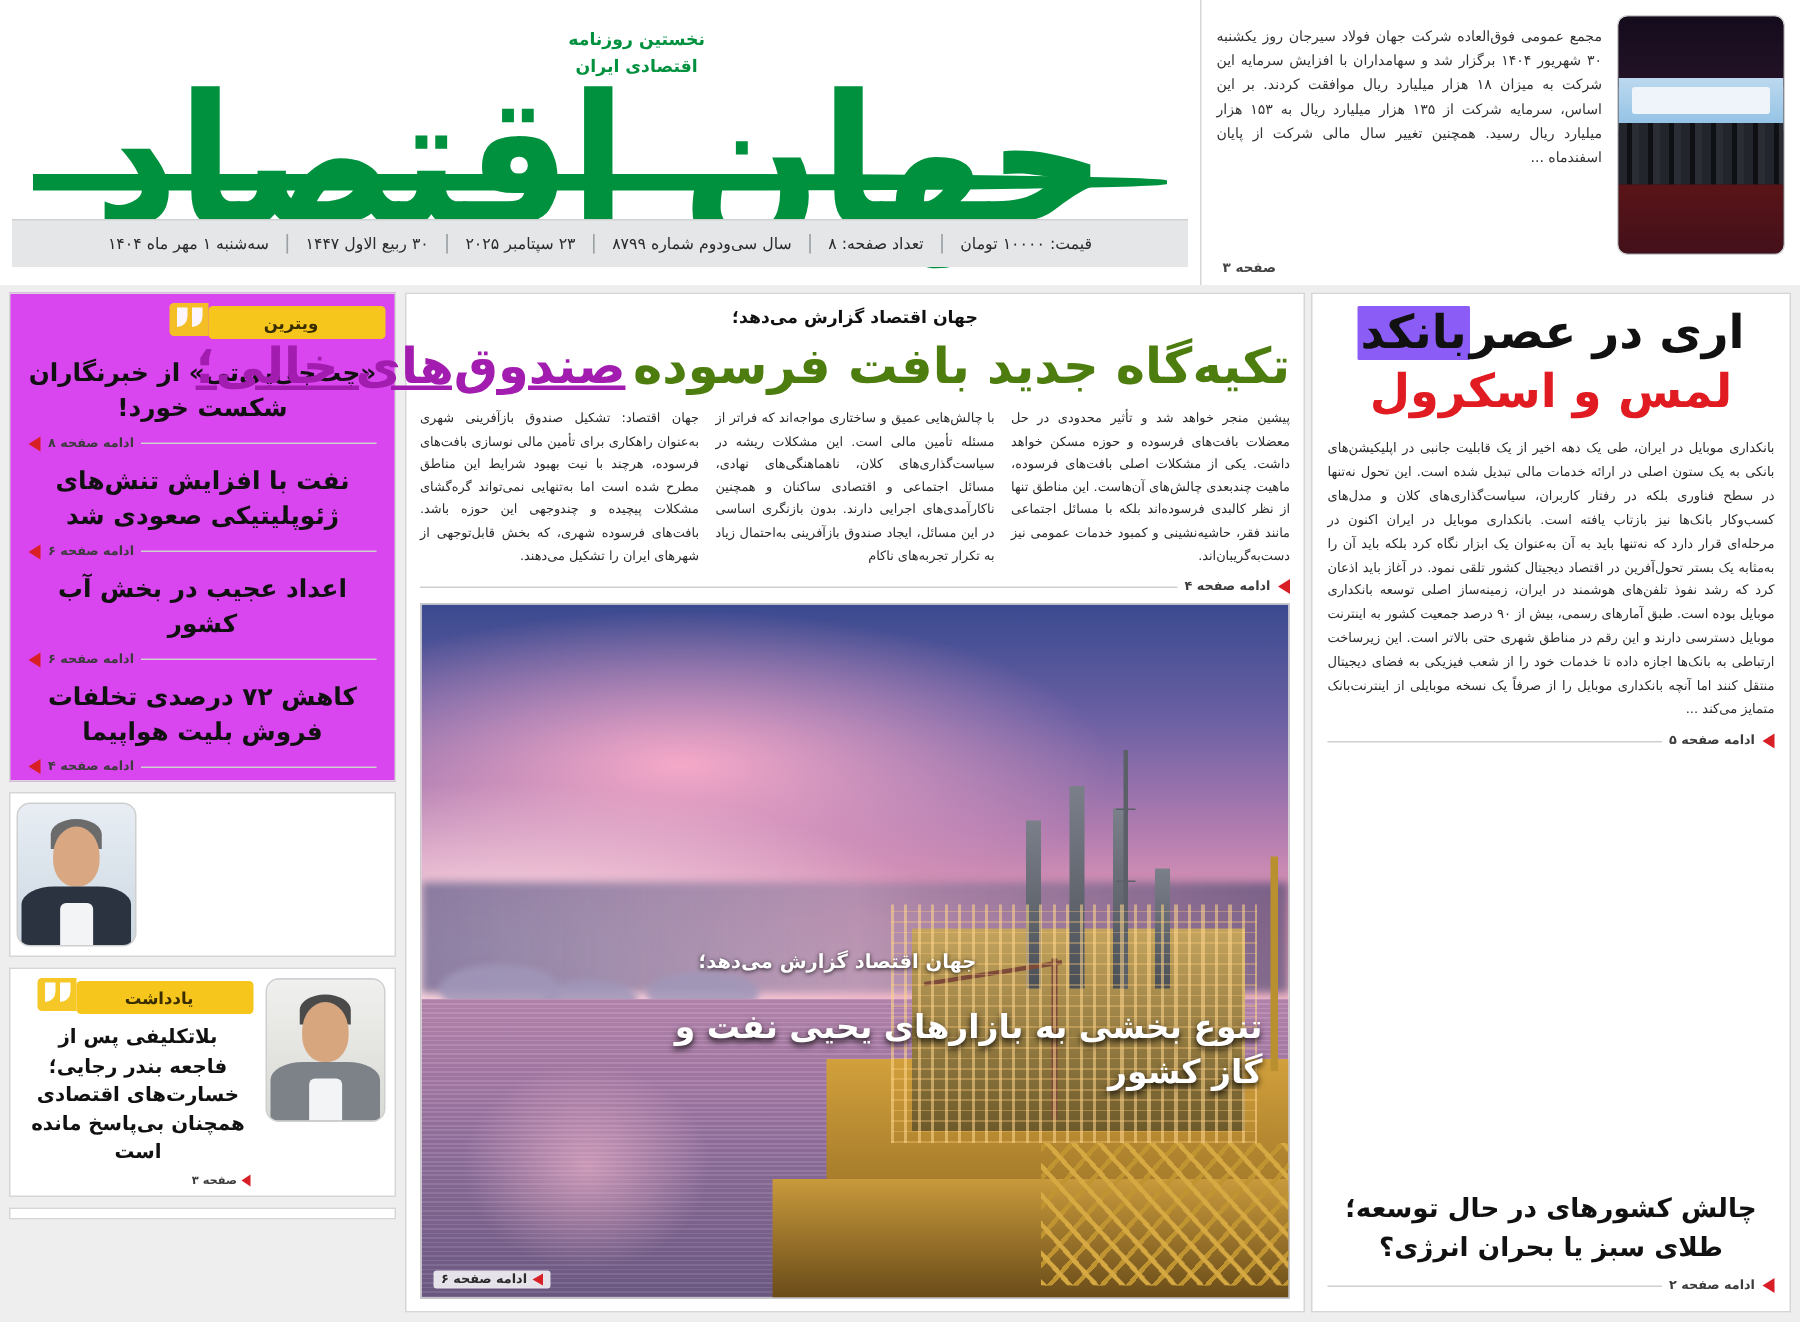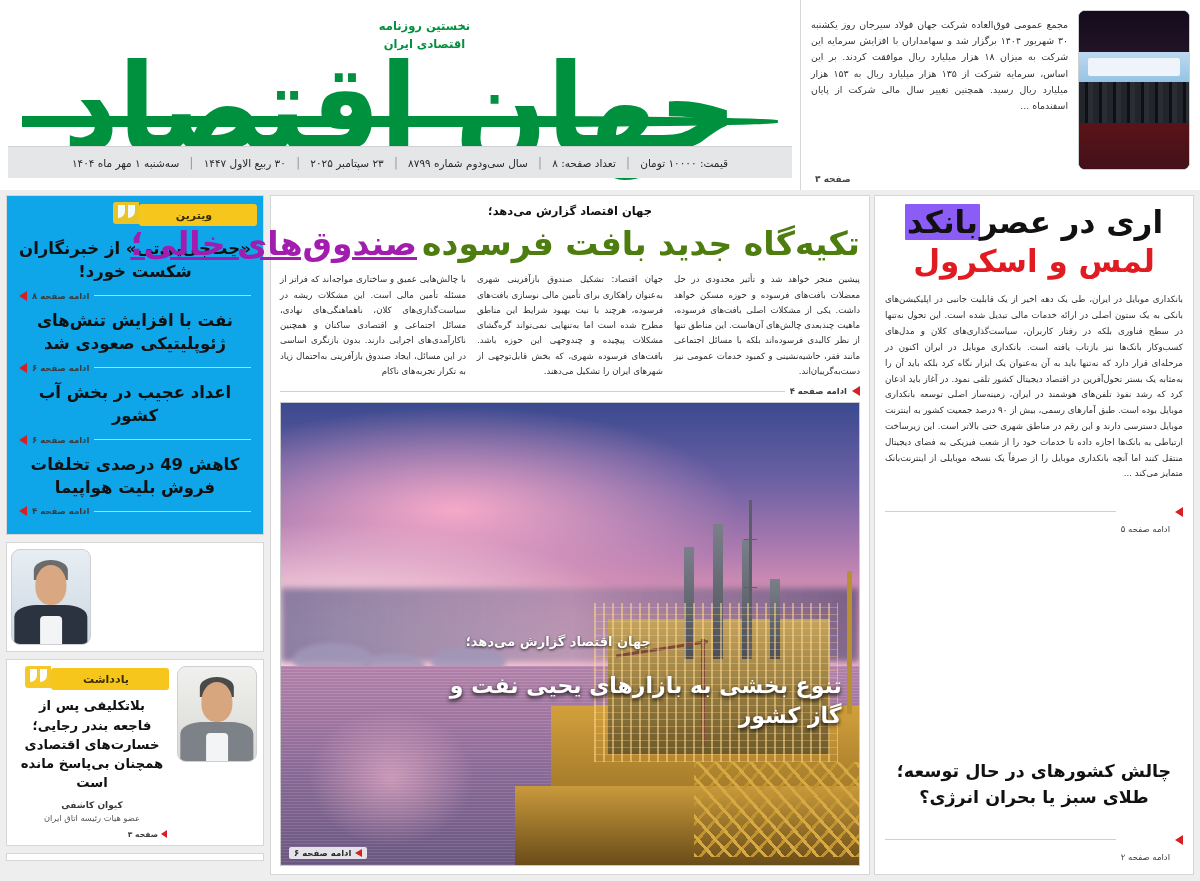--- a/index.html
+++ b/index.html
@@ -88,21 +88,21 @@
     background: repeating-linear-gradient(90deg,#23252c 0 6px,#0f1014 6px 9px,#2b2d35 9px 14px);
   }
   .pp-floor { position:absolute; left:0; right:0; bottom:0; height:29%;
     background: linear-gradient(#5a1418, #43101a); }
 
   
   .sidebar {
     position: absolute; left: 6px; top: 195px; width: 258px; height: 680px;
     display: flex; flex-direction: column; gap: 7px;
   }
-  .vitrin-panel { background: #0ea5e9; border: 1px solid #d6d6d6; padding-bottom: 15px; }
+  .vitrin-panel { background: #d946ef; border: 1px solid #d6d6d6; padding-bottom: 1px; }
 
   .yellow-head {
     position: relative; height: 26px; display: flex; align-items: center;
     justify-content: flex-start; direction: rtl;
     margin: 6px 6px 4px 6px;
   }
   .yh-bar {
     background: #f6c61c; height: 22px; border-radius: 3px;
     display: flex; align-items: center; justify-content: center;
     padding: 0 26px 0 18px; min-width: 118px;
@@ -358,21 +358,21 @@
     margin-top: 12px; font-size: 8.7px; color: #2c2c2c; line-height: 1.82;
     text-align: justify; direction: rtl;
   }
   .rc-cont {
     display:flex; flex-direction: row; align-items:center; gap:5px; margin-top:7px;
   }
   .rc-cont .t {
     width:0;height:0;border-style:solid;border-width:5px 8px 5px 0;
     border-color: transparent #d81f26 transparent transparent;
   }
-  .rc-cont .l { font-size:8.5px; font-weight:normal; color:#3c3c3c;margin-top:35px; }
+  .rc-cont .l { font-size:8.5px; font-weight:bold; color:#3c3c3c; }
   .rc-cont .line { flex:1; height:1px; background:#cfcfcf; }
   .rc-second {
     margin-top: auto; padding-bottom: 4px;
   }
   .rc-second .s-title {
     font-size: 17.5px; font-weight: bold; color: #111; line-height: 1.45;
     text-align: center; direction: rtl; letter-spacing: -0.3px;
   }
 </style>
 </head>
@@ -451,21 +451,21 @@
       <div class="side-item">
         <div class="side-title">اعداد عجیب در بخش آب کشور</div>
         <div class="cont-row">
           <span class="cont-tri"></span>
           <span class="cont-label">ادامه صفحه ۶</span>
           <span class="cont-line"></span>
         </div>
       </div>
 
       <div class="side-item">
-        <div class="side-title">کاهش 49 درصدی تخلفات فروش بلیت هواپیما</div>
+        <div class="side-title">کاهش ۷۲ درصدی تخلفات فروش بلیت هواپیما</div>
         <div class="cont-row">
           <span class="cont-tri"></span>
           <span class="cont-label">ادامه صفحه ۴</span>
           <span class="cont-line"></span>
         </div>
       </div>
     </div>
 
     <div class="op-card">
       <div class="op-photo">
@@ -477,24 +477,20 @@
       </div>
     </div>
 
     <div class="op-card">
       <div class="op-left">
         <div class="yellow-head" style="margin:6px 0 2px 0">
           <div class="yh-bar">یادداشت</div>
           <div class="yh-quote" style="right:118px"></div>
         </div>
         <div class="op-title">بلاتکلیفی پس از فاجعه بندر رجایی؛ خسارت‌های اقتصادی همچنان بی‌پاسخ مانده است</div>
-        <div class="op-author">
-          <div class="nm">کیوان کاشفی</div>
-          <div class="rl">عضو هیات رئیسه اتاق ایران</div>
-        </div>
         <div class="op-pageref">
           <span class="t"></span>
           <span class="l">صفحه ۳</span>
         </div>
       </div>
       <div class="op-photo">
         <div class="face-bg" style="background:linear-gradient(#f0f0ee,#d8d8d4)"></div>
         <div class="face-hair" style="background:#4a4a4a"></div>
         <div class="face-head" style="background:#d7a57e"></div>
         <div class="face-body" style="background:#7c8288"></div>
@@ -514,22 +510,22 @@
   </div>
 
   <div class="main">
     <div class="lead-kicker">جهان اقتصاد گزارش می‌دهد؛</div>
     <div class="lead-head">
       <span class="red">تکیه‌گاه جدید بافت فرسوده</span>
       <span class="blk">صندوق‌های خالی؛</span>
     </div>
 
     <div class="lead-cols">
+      <div class="lead-col">جهان اقتصاد: تشکیل صندوق بازآفرینی شهری به‌عنوان راهکاری برای تأمین مالی نوسازی بافت‌های فرسوده، هرچند با نیت بهبود شرایط این مناطق مطرح شده است اما به‌تنهایی نمی‌تواند گره‌گشای مشکلات پیچیده و چندوجهی این حوزه باشد. بافت‌های فرسوده شهری، که بخش قابل‌توجهی از شهرهای ایران را تشکیل می‌دهند.</div>
       <div class="lead-col">با چالش‌هایی عمیق و ساختاری مواجه‌اند که فراتر از مسئله تأمین مالی است. این مشکلات ریشه در سیاست‌گذاری‌های کلان، ناهماهنگی‌های نهادی، مسائل اجتماعی و اقتصادی ساکنان و همچنین ناکارآمدی‌های اجرایی دارند. بدون بازنگری اساسی در این مسائل، ایجاد صندوق بازآفرینی به‌احتمال زیاد به تکرار تجربه‌های ناکام</div>
-      <div class="lead-col">جهان اقتصاد: تشکیل صندوق بازآفرینی شهری به‌عنوان راهکاری برای تأمین مالی نوسازی بافت‌های فرسوده، هرچند با نیت بهبود شرایط این مناطق مطرح شده است اما به‌تنهایی نمی‌تواند گره‌گشای مشکلات پیچیده و چندوجهی این حوزه باشد. بافت‌های فرسوده شهری، که بخش قابل‌توجهی از شهرهای ایران را تشکیل می‌دهند.</div>
       <div class="lead-col">پیشین منجر خواهد شد و تأثیر محدودی در حل معضلات بافت‌های فرسوده و حوزه مسکن خواهد داشت. یکی از مشکلات اصلی بافت‌های فرسوده، ماهیت چندبعدی چالش‌های آن‌هاست. این مناطق تنها از نظر کالبدی فرسوده‌اند بلکه با مسائل اجتماعی مانند فقر، حاشیه‌نشینی و کمبود خدمات عمومی نیز دست‌به‌گریبان‌اند.</div>
     </div>
 
     <div class="lead-cont">
       <span class="t"></span>
       <span class="l">ادامه صفحه ۴</span>
       <span class="line"></span>
     </div>
 
     <div class="hero">

